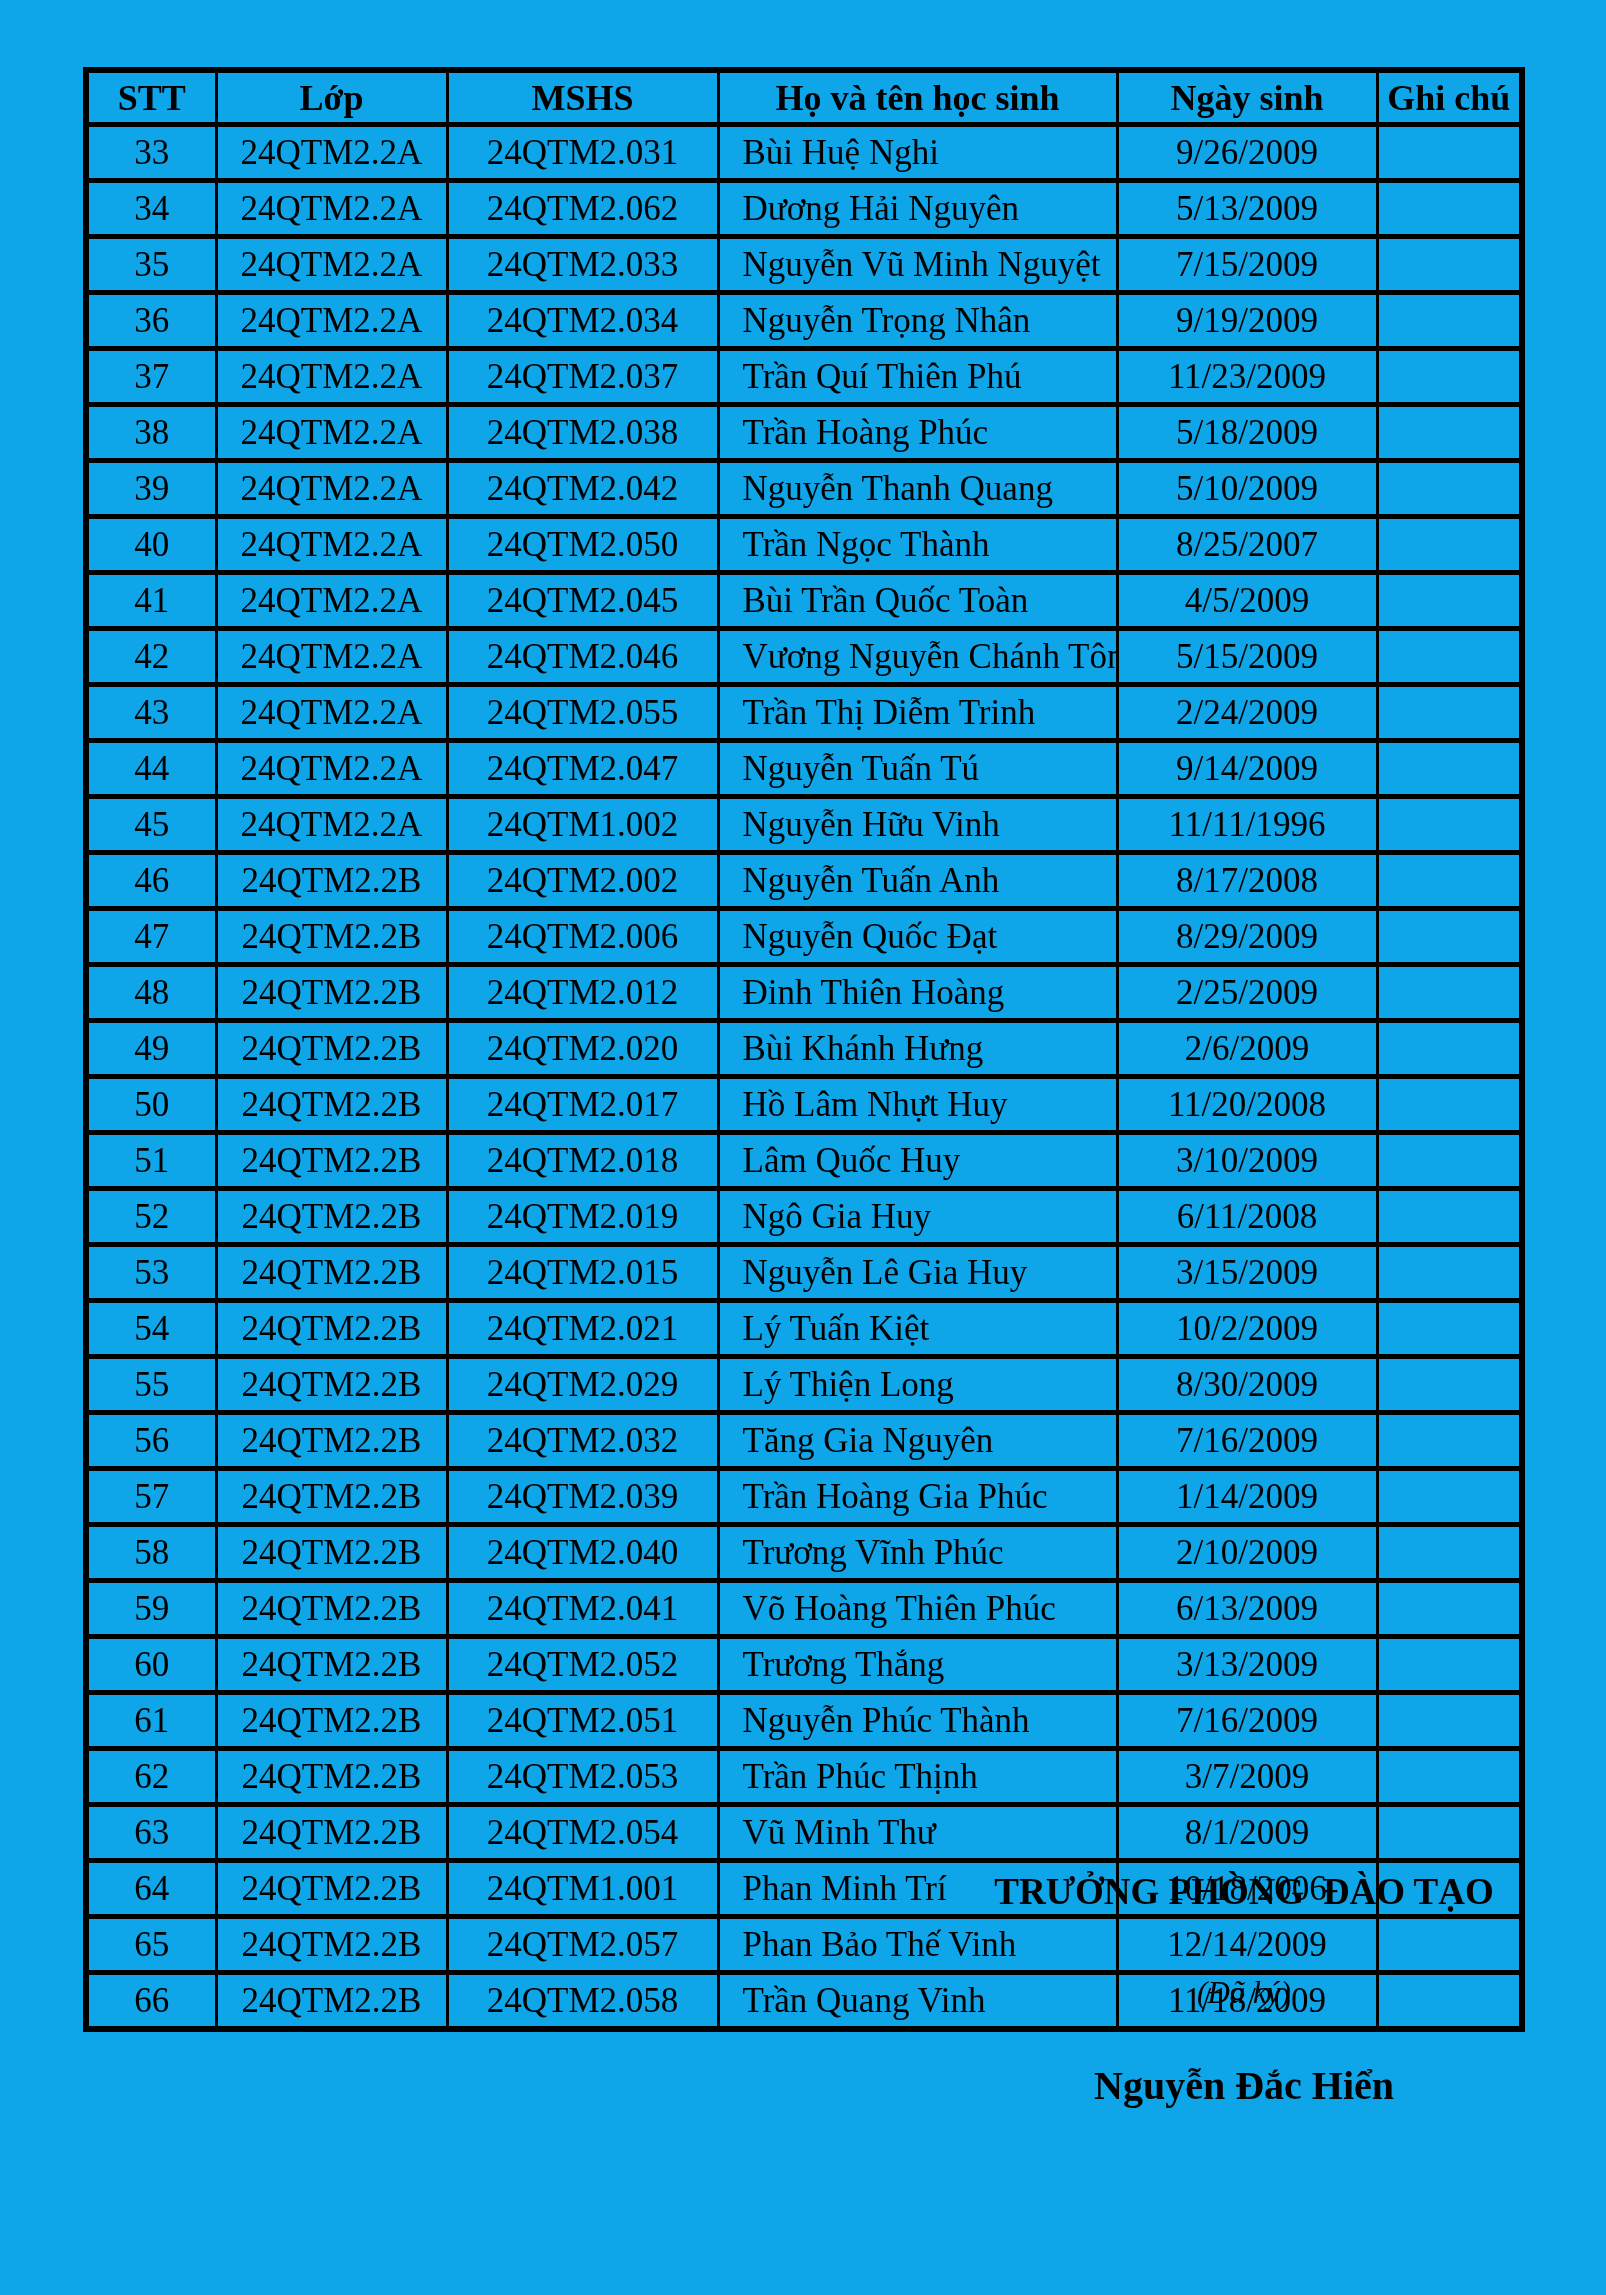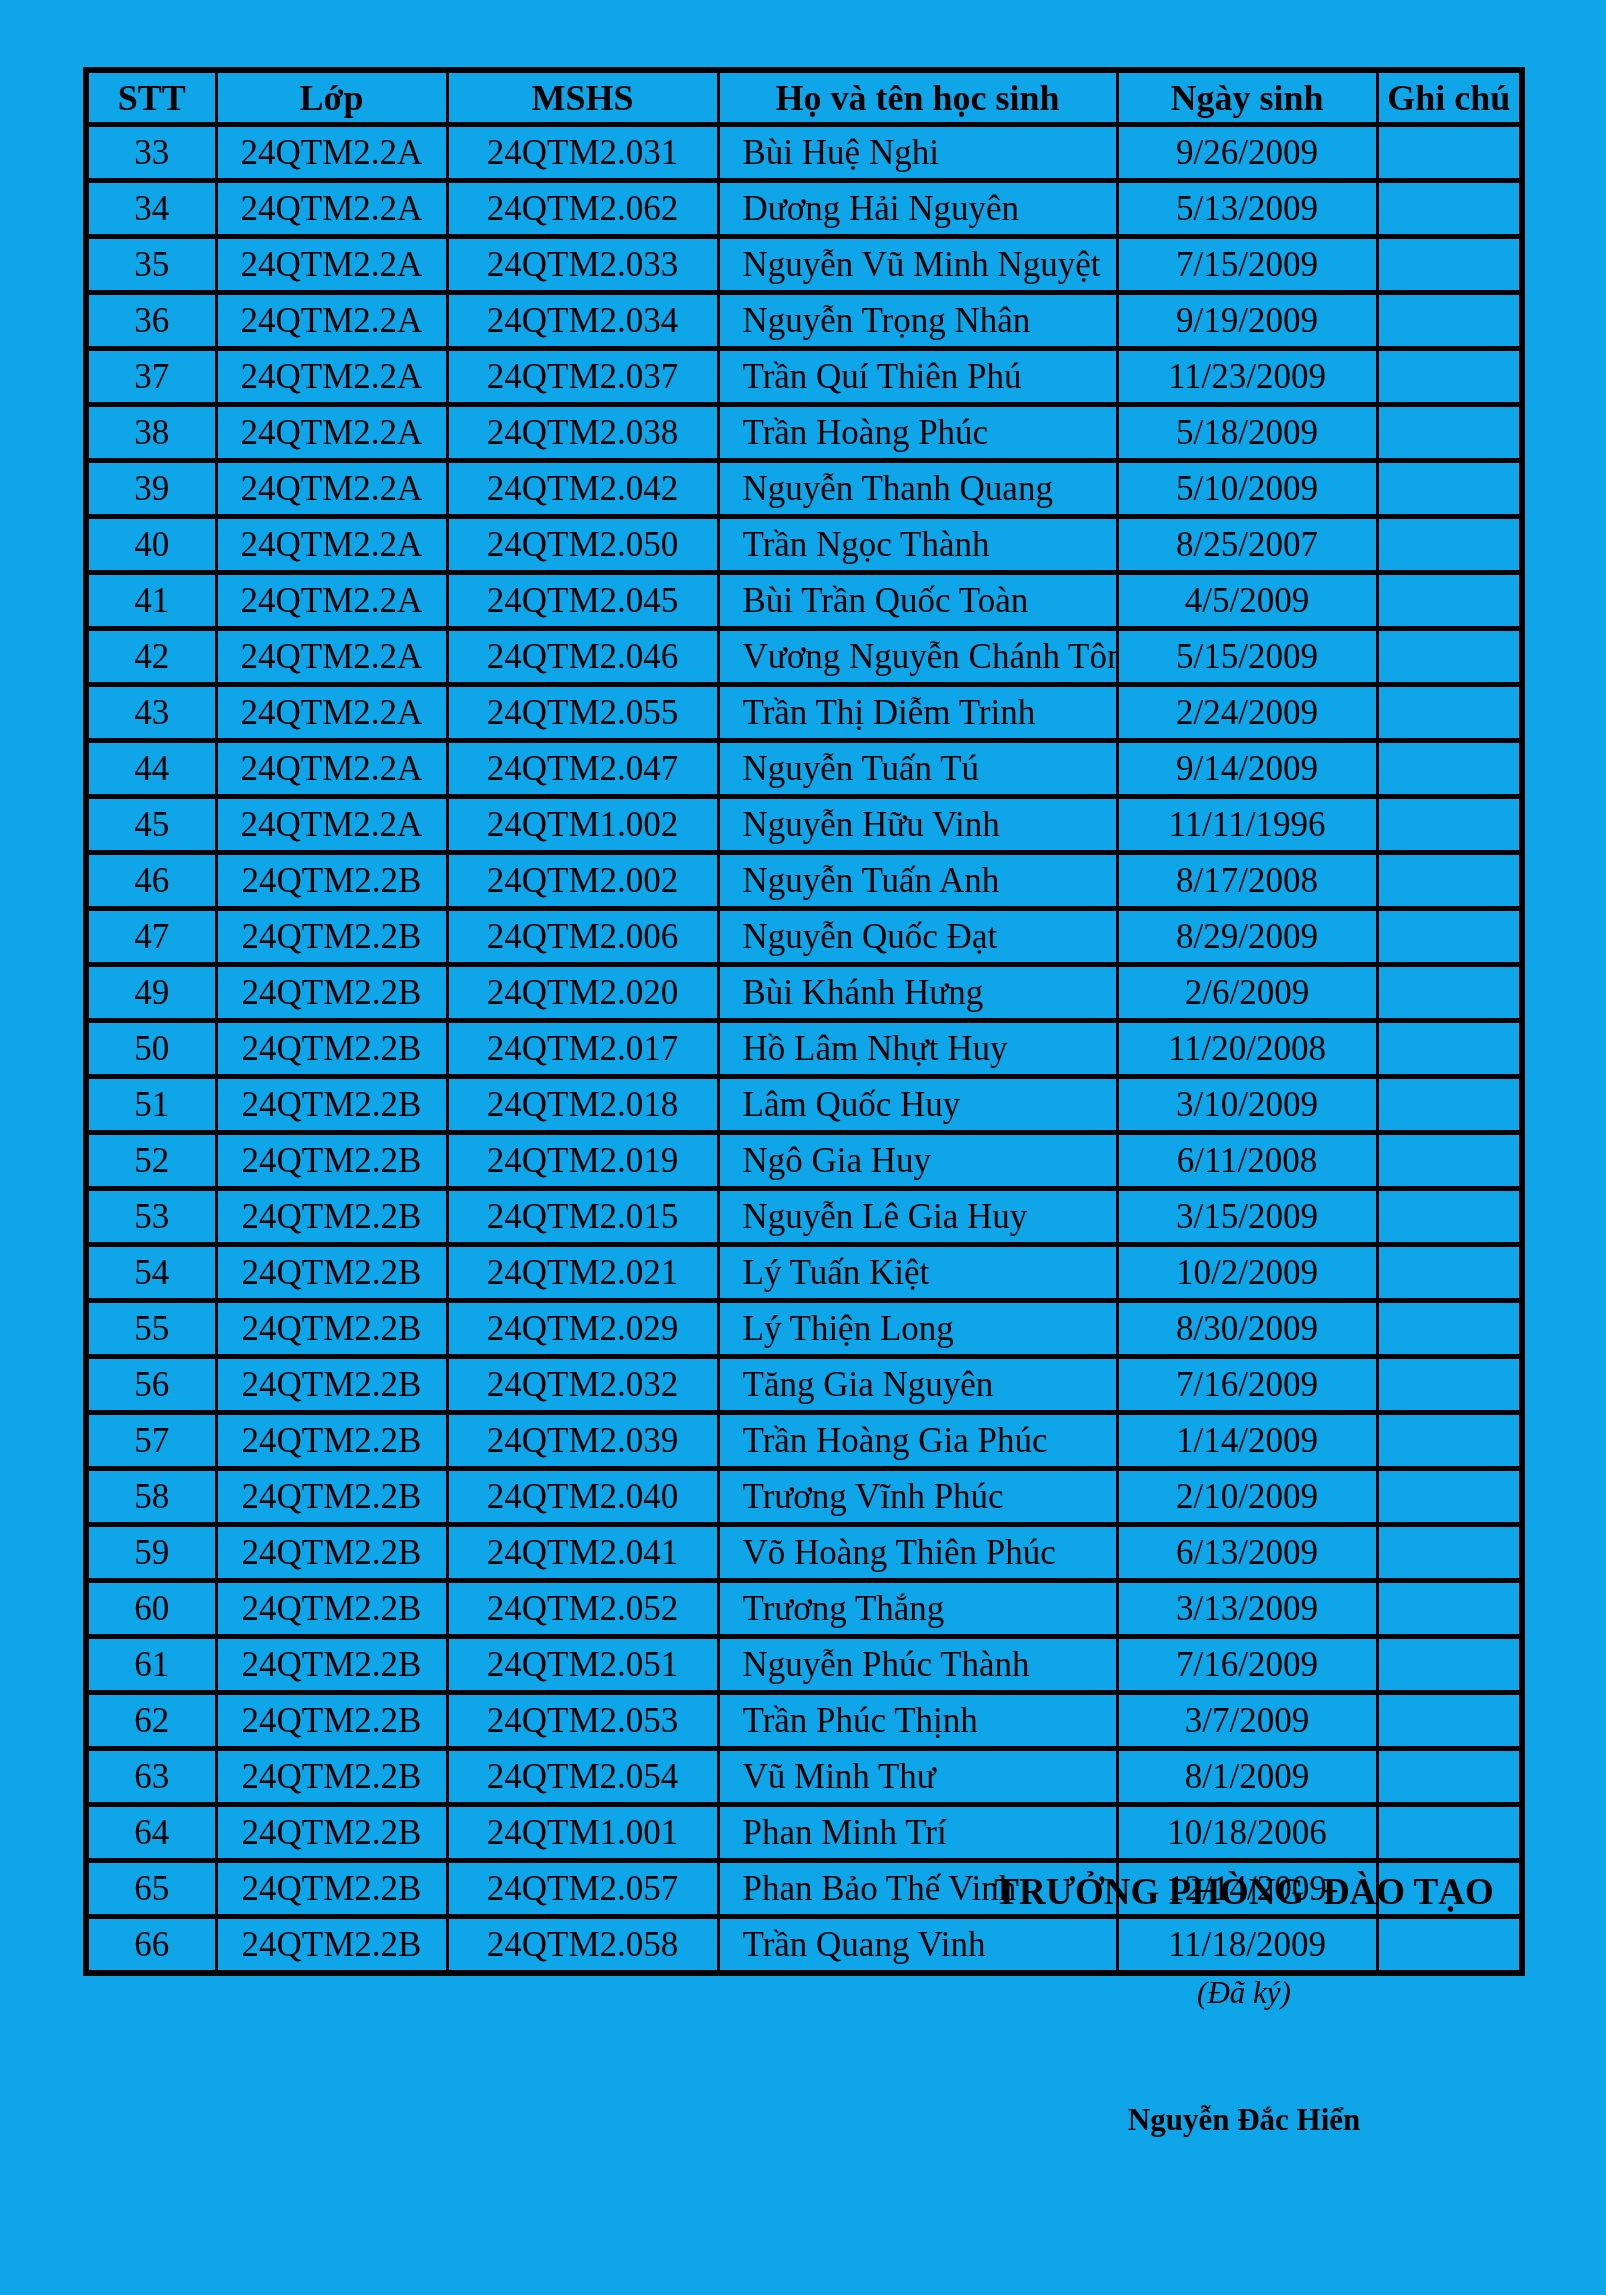--- a/index.html
+++ b/index.html
@@ -64,23 +64,22 @@
     font-size: 37px;
     font-weight: bold;
   }
   .sig-signed {
     top: 1975px;
     font-size: 31px;
     font-style: italic;
   }
   .sig-name {
     top: 2062px;
-    font-size: 31px;
+    font-size: 40px;
     font-weight: bold;
-    margin-top: 40px;
   }
 </style>
 </head>
 <body>
 
 <div class="page">
 
   <table class="roster">
     <colgroup>
       <col style="width:130px">
@@ -215,20 +214,28 @@
     </tr>
         <tr>
       <td class="cell-stt">47</td>
       <td class="cell-lop">24QTM2.2B</td>
       <td class="cell-mshs">24QTM2.006</td>
       <td class="cell-name">Nguyễn Quốc Đạt</td>
       <td class="cell-dob">8/29/2009</td>
       <td class="cell-note"></td>
     </tr>
         <tr>
+      <td class="cell-stt">48</td>
+      <td class="cell-lop">24QTM2.2B</td>
+      <td class="cell-mshs">24QTM2.012</td>
+      <td class="cell-name">Đinh Thiên Hoàng</td>
+      <td class="cell-dob">2/25/2009</td>
+      <td class="cell-note"></td>
+    </tr>
+        <tr>
       <td class="cell-stt">49</td>
       <td class="cell-lop">24QTM2.2B</td>
       <td class="cell-mshs">24QTM2.020</td>
       <td class="cell-name">Bùi Khánh Hưng</td>
       <td class="cell-dob">2/6/2009</td>
       <td class="cell-note"></td>
     </tr>
         <tr>
       <td class="cell-stt">50</td>
       <td class="cell-lop">24QTM2.2B</td>

